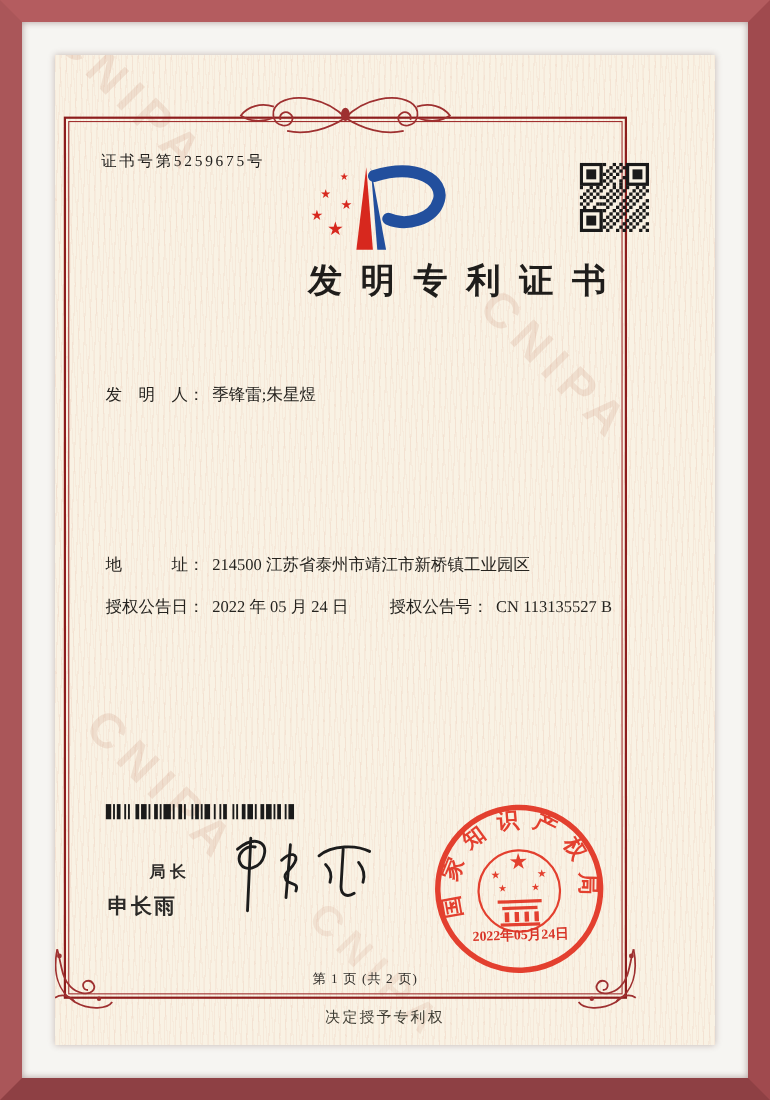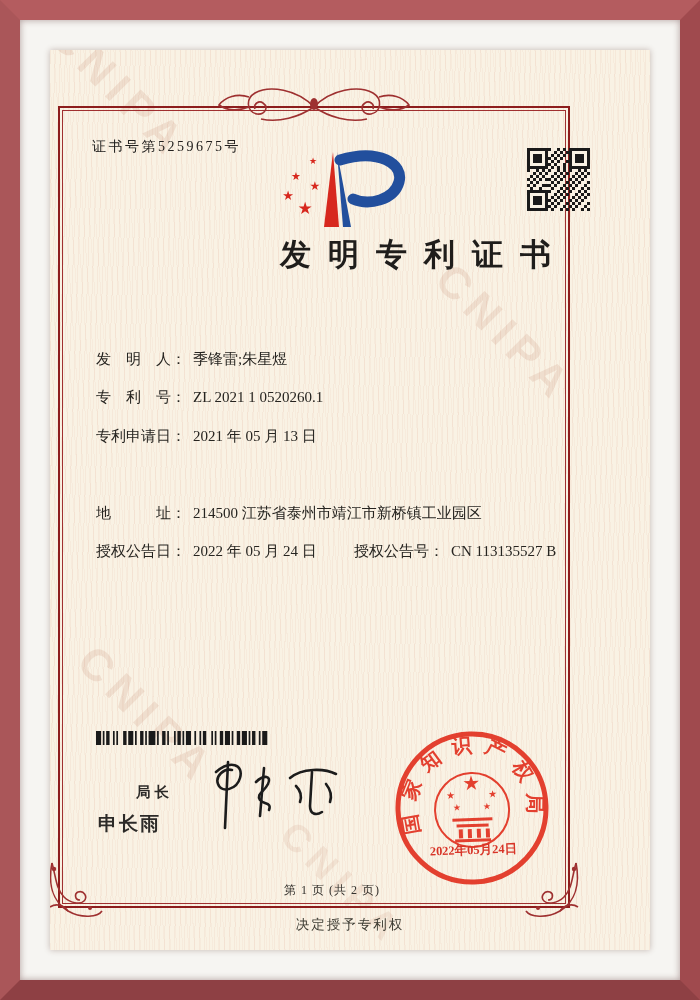--- a/index.html
+++ b/index.html
@@ -254,26 +254,20 @@
           <rect x="0" y="42" width="21" height="21" fill="#1a1a1a"></rect>
           <rect x="3" y="45" width="15" height="15" fill="#f9f2e4"></rect>
           <rect x="6" y="48" width="9" height="9" fill="#1a1a1a"></rect>
         </svg>
 
       <h1 class="title">发明专利证书</h1>
 
       <div class="row" style="top:242px">
         <span class="lab">发　明　人：</span><span class="val">季锋雷;朱星煜</span>
       </div>
-      <div class="row" style="top:280px">
-        <span class="lab">专　利　号：</span><span class="val">ZL 2021 1 0520260.1</span>
-      </div>
-      <div class="row" style="top:319px">
-        <span class="lab">专利申请日：</span><span class="val">2021 年 05 月 13 日</span>
-      </div>
       <div class="row" style="top:396px">
         <span class="lab">地　　　址：</span><span class="val">214500 江苏省泰州市靖江市新桥镇工业园区</span>
       </div>
       <div class="row" style="top:434px">
         <span class="lab">授权公告日：</span><span class="val">2022 年 05 月 24 日</span>
         <span class="pair2">
           <span class="lab">授权公告号：</span><span class="val">CN 113135527 B</span>
         </span>
       </div>
 

